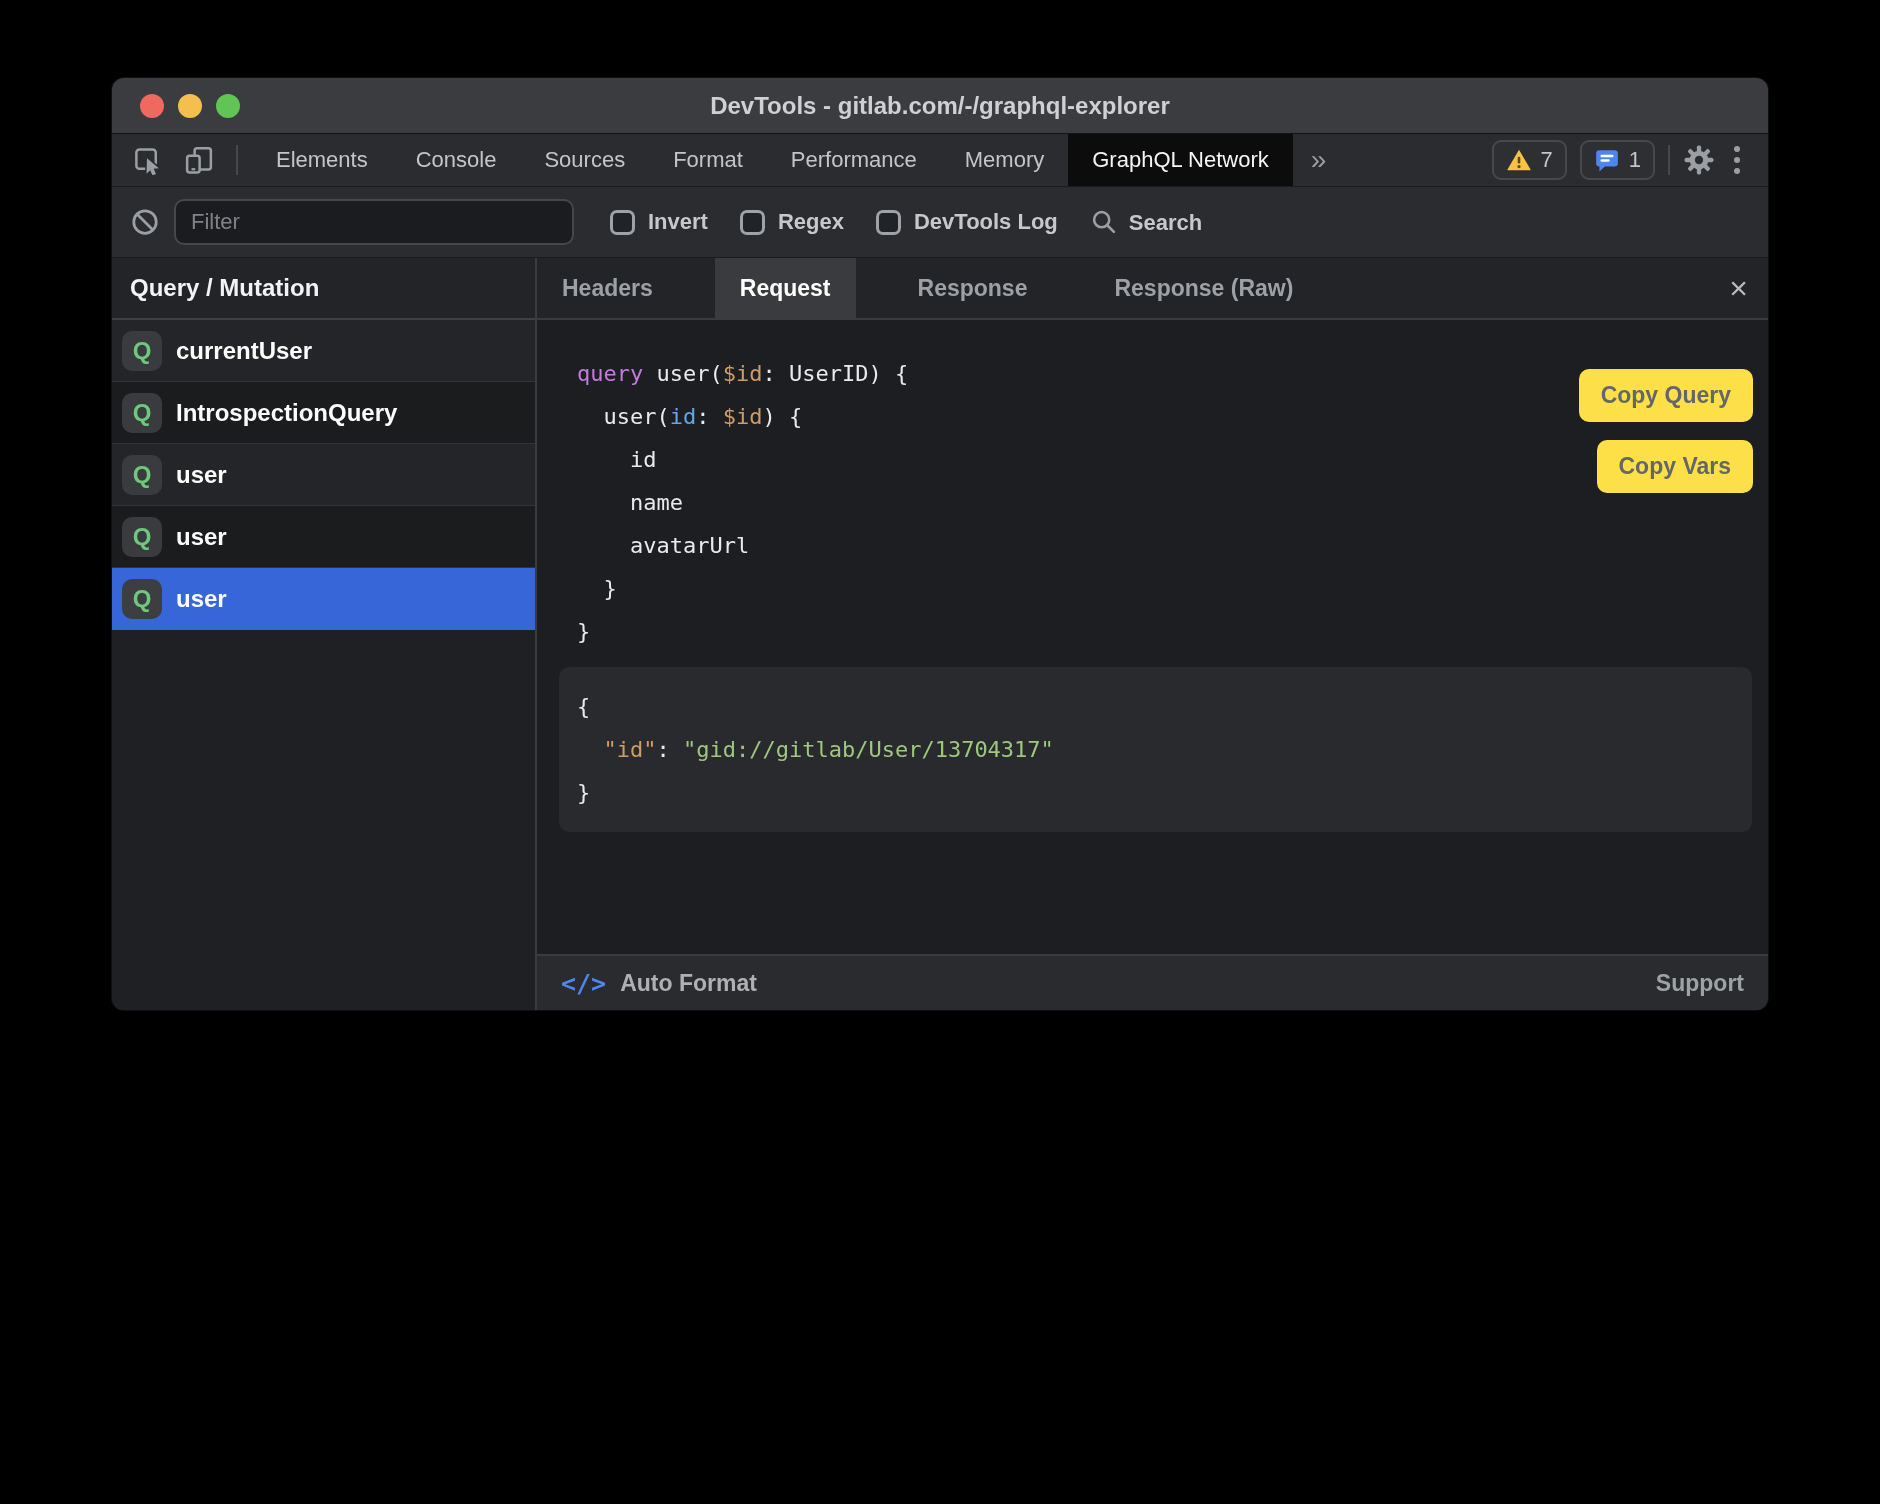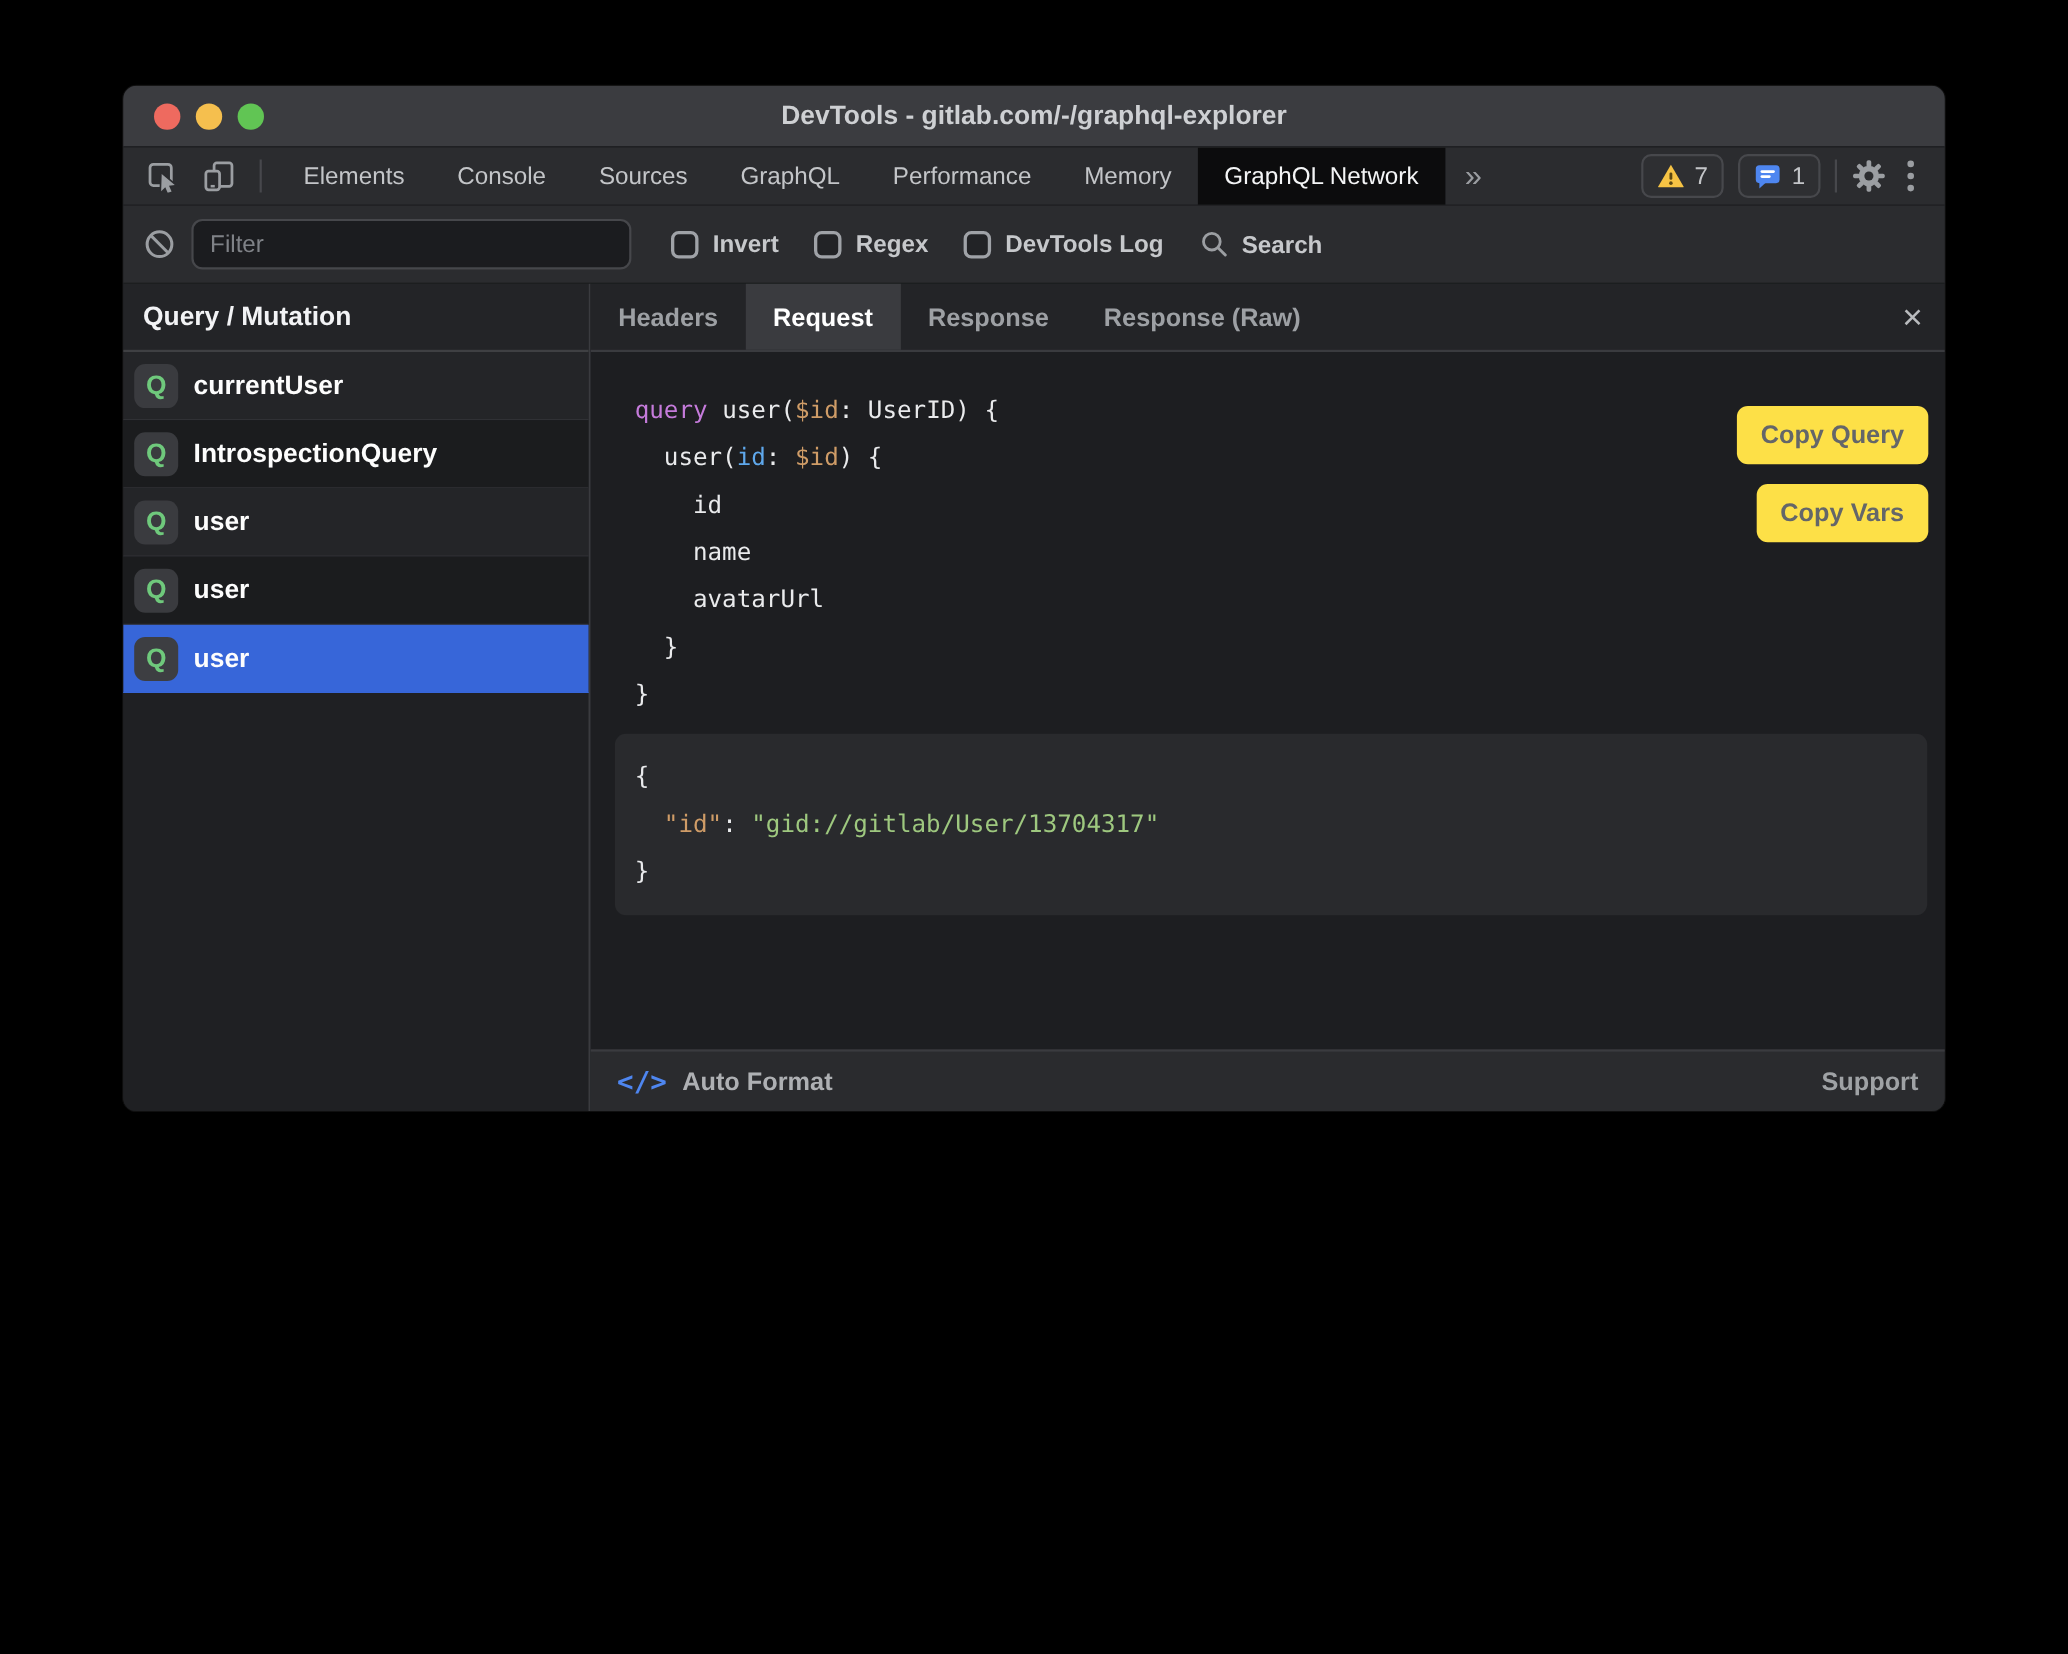--- a/index.html
+++ b/index.html
@@ -51,21 +51,21 @@
   .row{height:61px;flex:none;display:flex;align-items:center;gap:14px;padding-left:10px;
        border-bottom:1px solid #323337;cursor:default;}
   .row.odd{background:#242528;} .row.even{background:#1b1c1e;}
   .row.selected{background:#3766d9;border-bottom-color:#3766d9;}
   .qbadge{width:40px;height:40px;border-radius:10px;background:#3a3b3f;display:flex;align-items:center;justify-content:center;
           font-size:24px;font-weight:700;color:#6fc97c;flex:none;}
   .row.selected .qbadge{background:#3d3e42;}
   .row-label{font-size:24px;font-weight:700;color:#fdfdfd;}
 
   .detail{flex:1;display:flex;flex-direction:column;background:#1d1e21;min-width:0;}
-  .dt-tabs{height:60px;flex:none;display:flex;align-items:stretch;background:#232427;border-bottom:2px solid #3a3b3f;}
+  .dt-tabs{height:60px;flex:none;display:flex;align-items:stretch;background:#232427;border-bottom:2px solid #3a3b3f;gap:37px;}
   .dtab{display:flex;align-items:center;padding:0 25px;font-size:23px;font-weight:600;color:#9da0a4;white-space:nowrap;cursor:default;}
   .dtab.active{background:#3a3b3f;color:#ffffff;font-weight:700;}
   .dt-close{margin-left:auto;align-self:center;margin-right:20px;font-size:32px;line-height:32px;color:#b9bbbe;cursor:default;}
 
   .dt-content{flex:1;position:relative;overflow:hidden;margin-top:32px;}
   pre.code{margin:0 0 0 40px;font-family:"DejaVu Sans Mono",monospace;font-size:22px;line-height:43px;
            color:#e9eaec;white-space:pre;}
   .varsbox{margin:14px 16px 0 22px;background:#292a2d;border-radius:10px;padding:18px 20px 18px 18px;}
   .varsbox pre.code{margin:0;}
   .tok-kw{color:#c57bdb;} .tok-var{color:#cf9c67;} .tok-attr{color:#5fa8ec;}
@@ -107,21 +107,21 @@
           <rect x="8.5" y="2.5" width="13" height="17" rx="2" fill="none" stroke="#9b9ea2" stroke-width="2"></rect>
           <rect x="2.5" y="8.5" width="10" height="13.5" rx="2" fill="#2b2c2f" stroke="#9b9ea2" stroke-width="2"></rect>
           <rect x="6" y="18.5" width="3" height="1.8" fill="#9b9ea2"></rect>
         </svg>
         <span class="vsep"></span>
       </div>
       <div class="tb-tabs">
         <span class="tab">Elements</span>
         <span class="tab">Console</span>
         <span class="tab">Sources</span>
-        <span class="tab">GraphQL</span>
+        <span class="tab">Format</span>
         <span class="tab">Performance</span>
         <span class="tab">Memory</span>
         <span class="tab active">GraphQL Network</span>
         <span class="overflow">»</span>
       </div>
       <div class="tb-right">
         <span class="pill">
           <svg class="icon" width="26" height="26" viewBox="0 0 24 24">
             <path d="M12 2.5 L22.5 20.5 Q23 21.5 21.8 21.5 L2.2 21.5 Q1 21.5 1.5 20.5 Z" fill="#f6c344"></path>
             <rect x="10.8" y="9" width="2.4" height="6.2" rx="1.2" fill="#5b4712"></rect>

